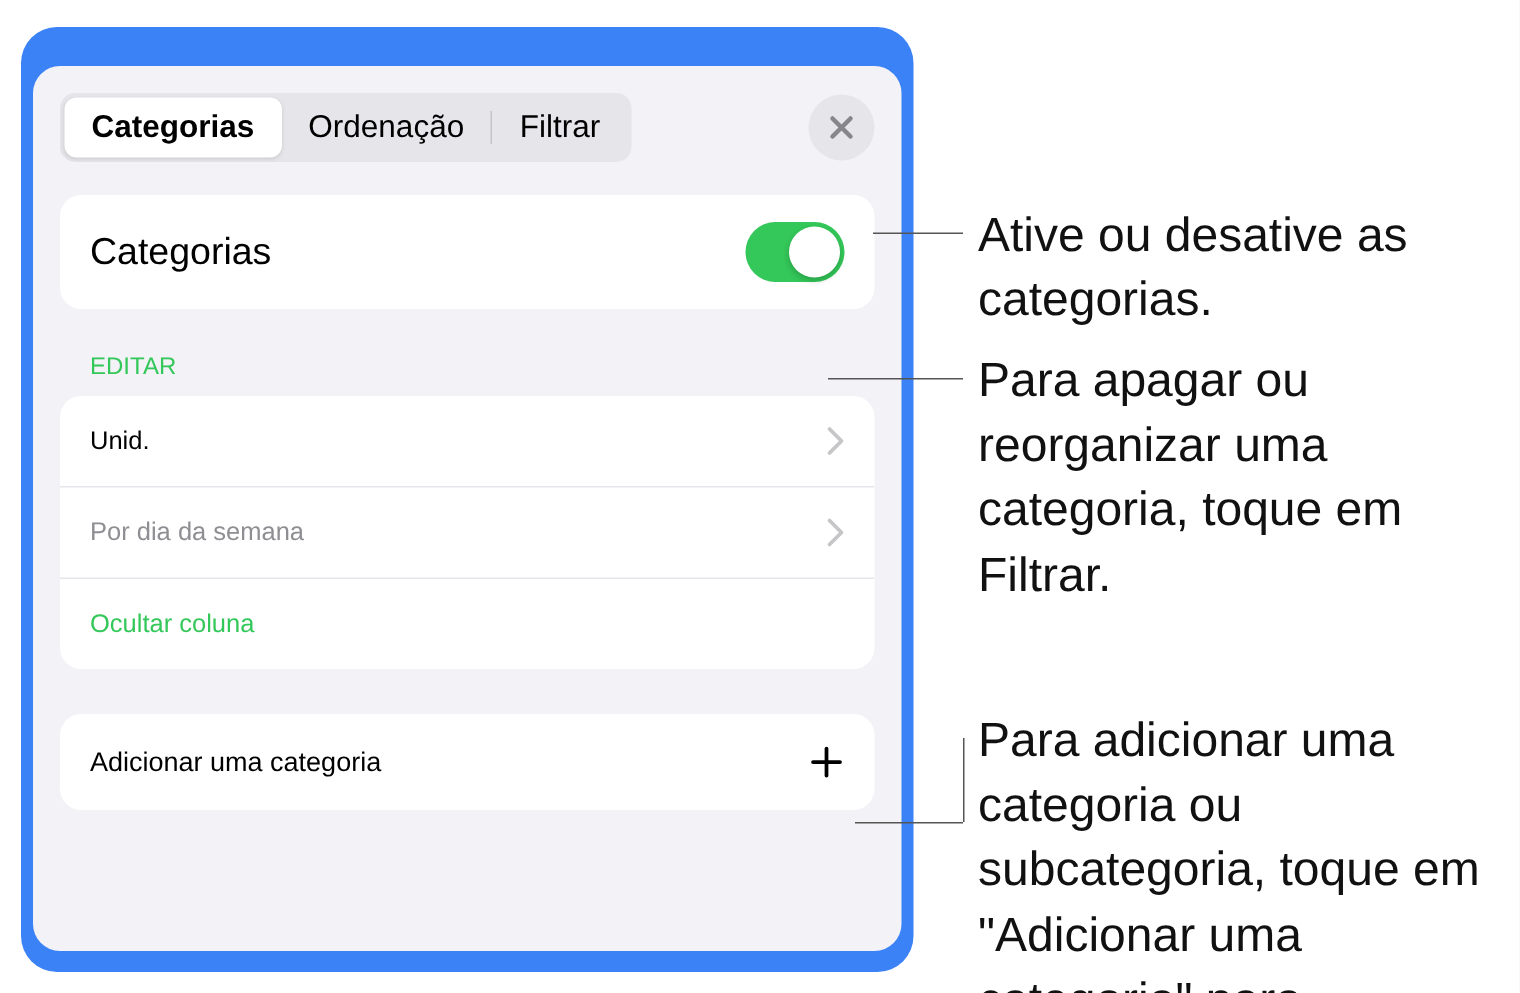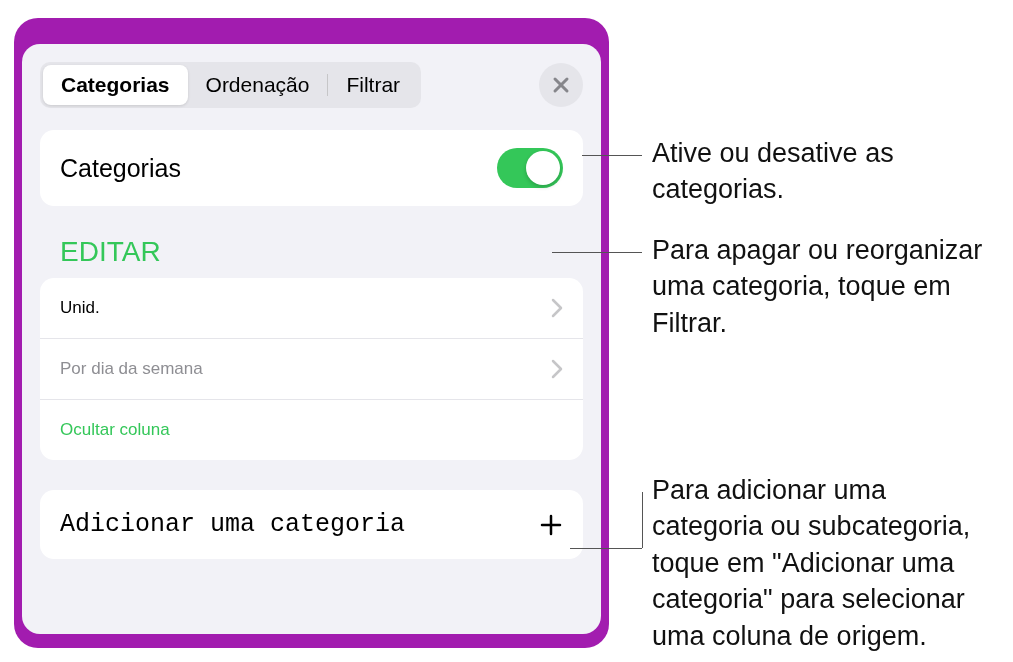--- a/index.html
+++ b/index.html
@@ -13,21 +13,21 @@
       height: 662px;
       background: #fff;
       position: relative;
     }
     .panel-container {
       position: absolute;
       left: 14px;
       top: 18px;
       width: 595px;
       height: 630px;
-      background: #a21caf;
+      background: #3b82f6;
       border-radius: 24px;
       padding-top: 26px;
     }
     .panel-inner {
       background: #f2f2f7;
       border-radius: 18px;
       margin: 0 8px;
       padding: 18px;
       height: 590px;
     }
@@ -115,21 +115,21 @@
       justify-content: space-between;
       align-items: center;
       padding: 0 20px 10px 20px;
     }
     .section-title {
       font-size: 19px;
       color: #8e8e93;
       letter-spacing: 0.5px;
     }
     .edit-btn {
-      font-size: 28px;
+      font-size: 16px;
       color: #34c759;
       cursor: pointer;
     }
     .list-card {
       background: #fff;
       border-radius: 14px;
       overflow: hidden;
     }
     .list-row {
       display: flex;
@@ -163,32 +163,31 @@
       margin-top: 30px;
     }
     .add-row {
       display: flex;
       align-items: center;
       justify-content: space-between;
       padding: 20px 20px;
       cursor: pointer;
     }
     .add-label {
-      font-size: 25px;
-      color: #000;
-      font-family: Liberation Mono, monospace;
+      font-size: 18px;
+      color: #000;
     }
     .plus-icon {
       width: 24px;
       height: 24px;
     }
     
     .callout {
       position: absolute;
-      font-size: 27px;
+      font-size: 32px;
       line-height: 1.35;
       color: #111;
     }
     .callout-line {
       position: absolute;
       height: 1px;
       background: #555;
     }
     .callout-line-vert {
       position: absolute;

